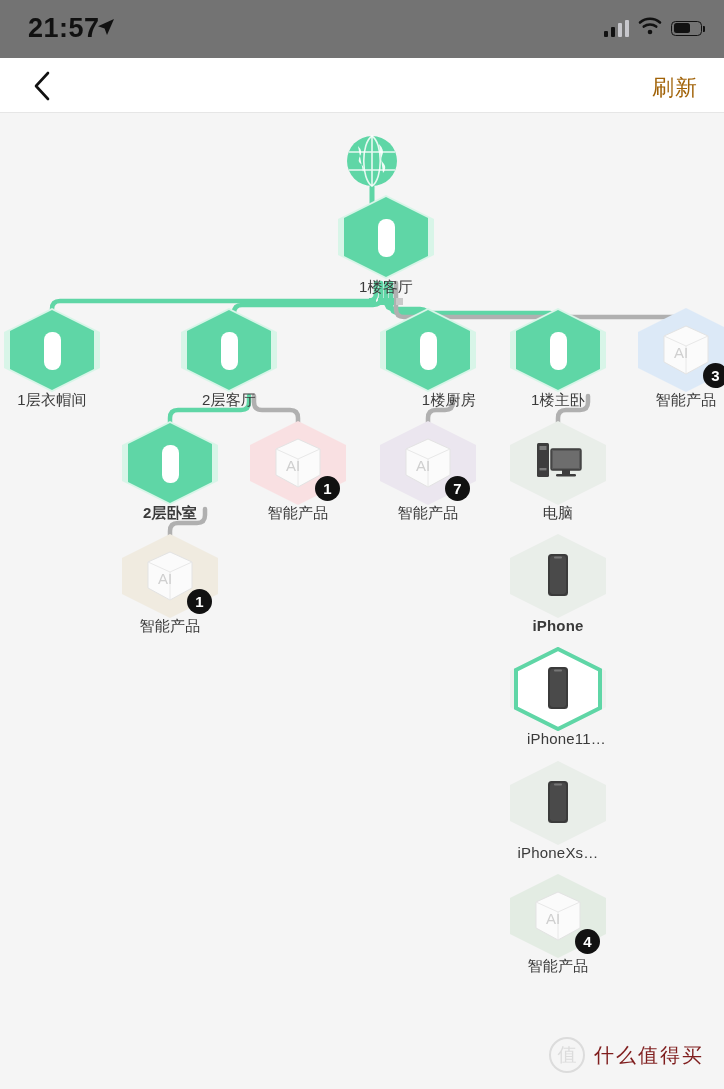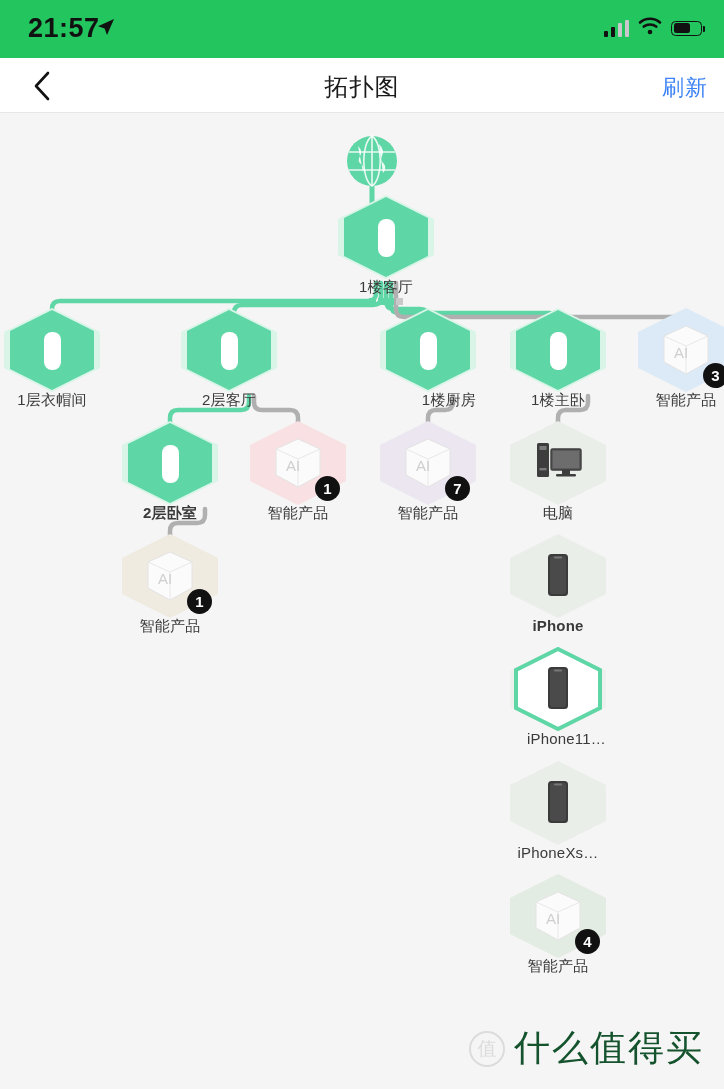--- a/index.html
+++ b/index.html
@@ -8,21 +8,21 @@
     background:#ffffff;
     font-family:"Liberation Sans","DejaVu Sans",sans-serif;
     overflow:hidden;
     position:relative;
     -webkit-font-smoothing:antialiased;
   }
 
   
   .statusbar{
     position:absolute;top:0;left:0;width:724px;height:58px;
-    background:#22c55e;
+    background:#737373;
   }
   .sb-time{
     position:absolute;left:28px;top:13px;
     font-size:27px;font-weight:bold;color:#111;letter-spacing:.5px;
   }
   .sb-loc{
     position:absolute;left:96px;top:17px;width:20px;height:20px;
   }
   .sb-right{
     position:absolute;right:22px;top:16px;height:24px;
@@ -55,22 +55,22 @@
   }
   .nav-back{
     position:absolute;left:22px;top:8px;width:40px;height:40px;
     display:flex;align-items:center;justify-content:center;cursor:pointer;
   }
   .nav-title{
     position:absolute;left:0;right:0;top:13px;text-align:center;
     font-size:24px;color:#1a1a1a;letter-spacing:1px;
   }
   .nav-action{
-    position:absolute;right:16px;top:15px;
-    font-size:22px;color:#3b82f6;letter-spacing:1px;cursor:pointer;
+    position:absolute;right:26px;top:15px;
+    font-size:22px;color:#a16207;letter-spacing:1px;cursor:pointer;
   }
 
   
   .canvas{
     position:absolute;top:113px;left:0;width:724px;height:976px;
     background:#f5f5f5;
     overflow:hidden;
   }
   #edges{position:absolute;left:0;top:0;width:724px;height:976px;}
 
@@ -137,21 +137,20 @@
       </span>
   </div>
 </div>
 
 <div class="navbar">
   <div class="nav-back">
     <svg width="20" height="32" viewBox="0 0 20 32">
       <path d="M16 3 L4 16 L16 29" stroke="#111" stroke-width="2.6" fill="none" stroke-linecap="round" stroke-linejoin="round"></path>
     </svg>
   </div>
-  <div class="nav-title">拓扑图</div>
   <div class="nav-action">刷新</div>
 </div>
 
 <div class="canvas">
   <svg id="edges">
       <path d="M376 170 L376 180 Q376 188 368 188 L60 188 Q52 188 52 196 L52 201" stroke="#5fd6a6" stroke-width="4.5" fill="none" stroke-linecap="round"></path>
       <path d="M381 170 L381 184 Q381 192 373 192 L242 192 Q234 192 234 200 L234 201" stroke="#5fd6a6" stroke-width="4.5" fill="none" stroke-linecap="round"></path>
       <path d="M386 170 L386 188 Q386 196 394 196 L420 196 Q428 196 428 204 L428 201" stroke="#5fd6a6" stroke-width="4.5" fill="none" stroke-linecap="round"></path>
       <path d="M391 170 L391 192 Q391 200 399 200 L550 200 Q558 200 558 208 L558 201" stroke="#5fd6a6" stroke-width="4.5" fill="none" stroke-linecap="round"></path>
       <path d="M396 170 L396 196 Q396 204 404 204 L678 204 Q686 204 686 212 L686 201" stroke="#b0b0b0" stroke-width="4.5" fill="none" stroke-linecap="round"></path>
@@ -413,14 +412,14 @@
           <div class="badge">4</div>
         </div>
         <div class="label">智能产品</div>
       </div>
     </div>
 </div>
 
 <div style="position:absolute;right:20px;bottom:16px;display:flex;align-items:center;gap:9px;">
   <span style="width:32px;height:32px;border-radius:50%;border:2px solid #dcdcdc;color:#dcdcdc;
                font-size:19px;display:flex;align-items:center;justify-content:center;">值</span>
-  <span style="font-size:36px;color:#14532d;letter-spacing:2px;">什么值得买</span>
+  <span style="font-size:20px;color:#7f1d1d;letter-spacing:2px;">什么值得买</span>
 </div>
 
 </body></html>

